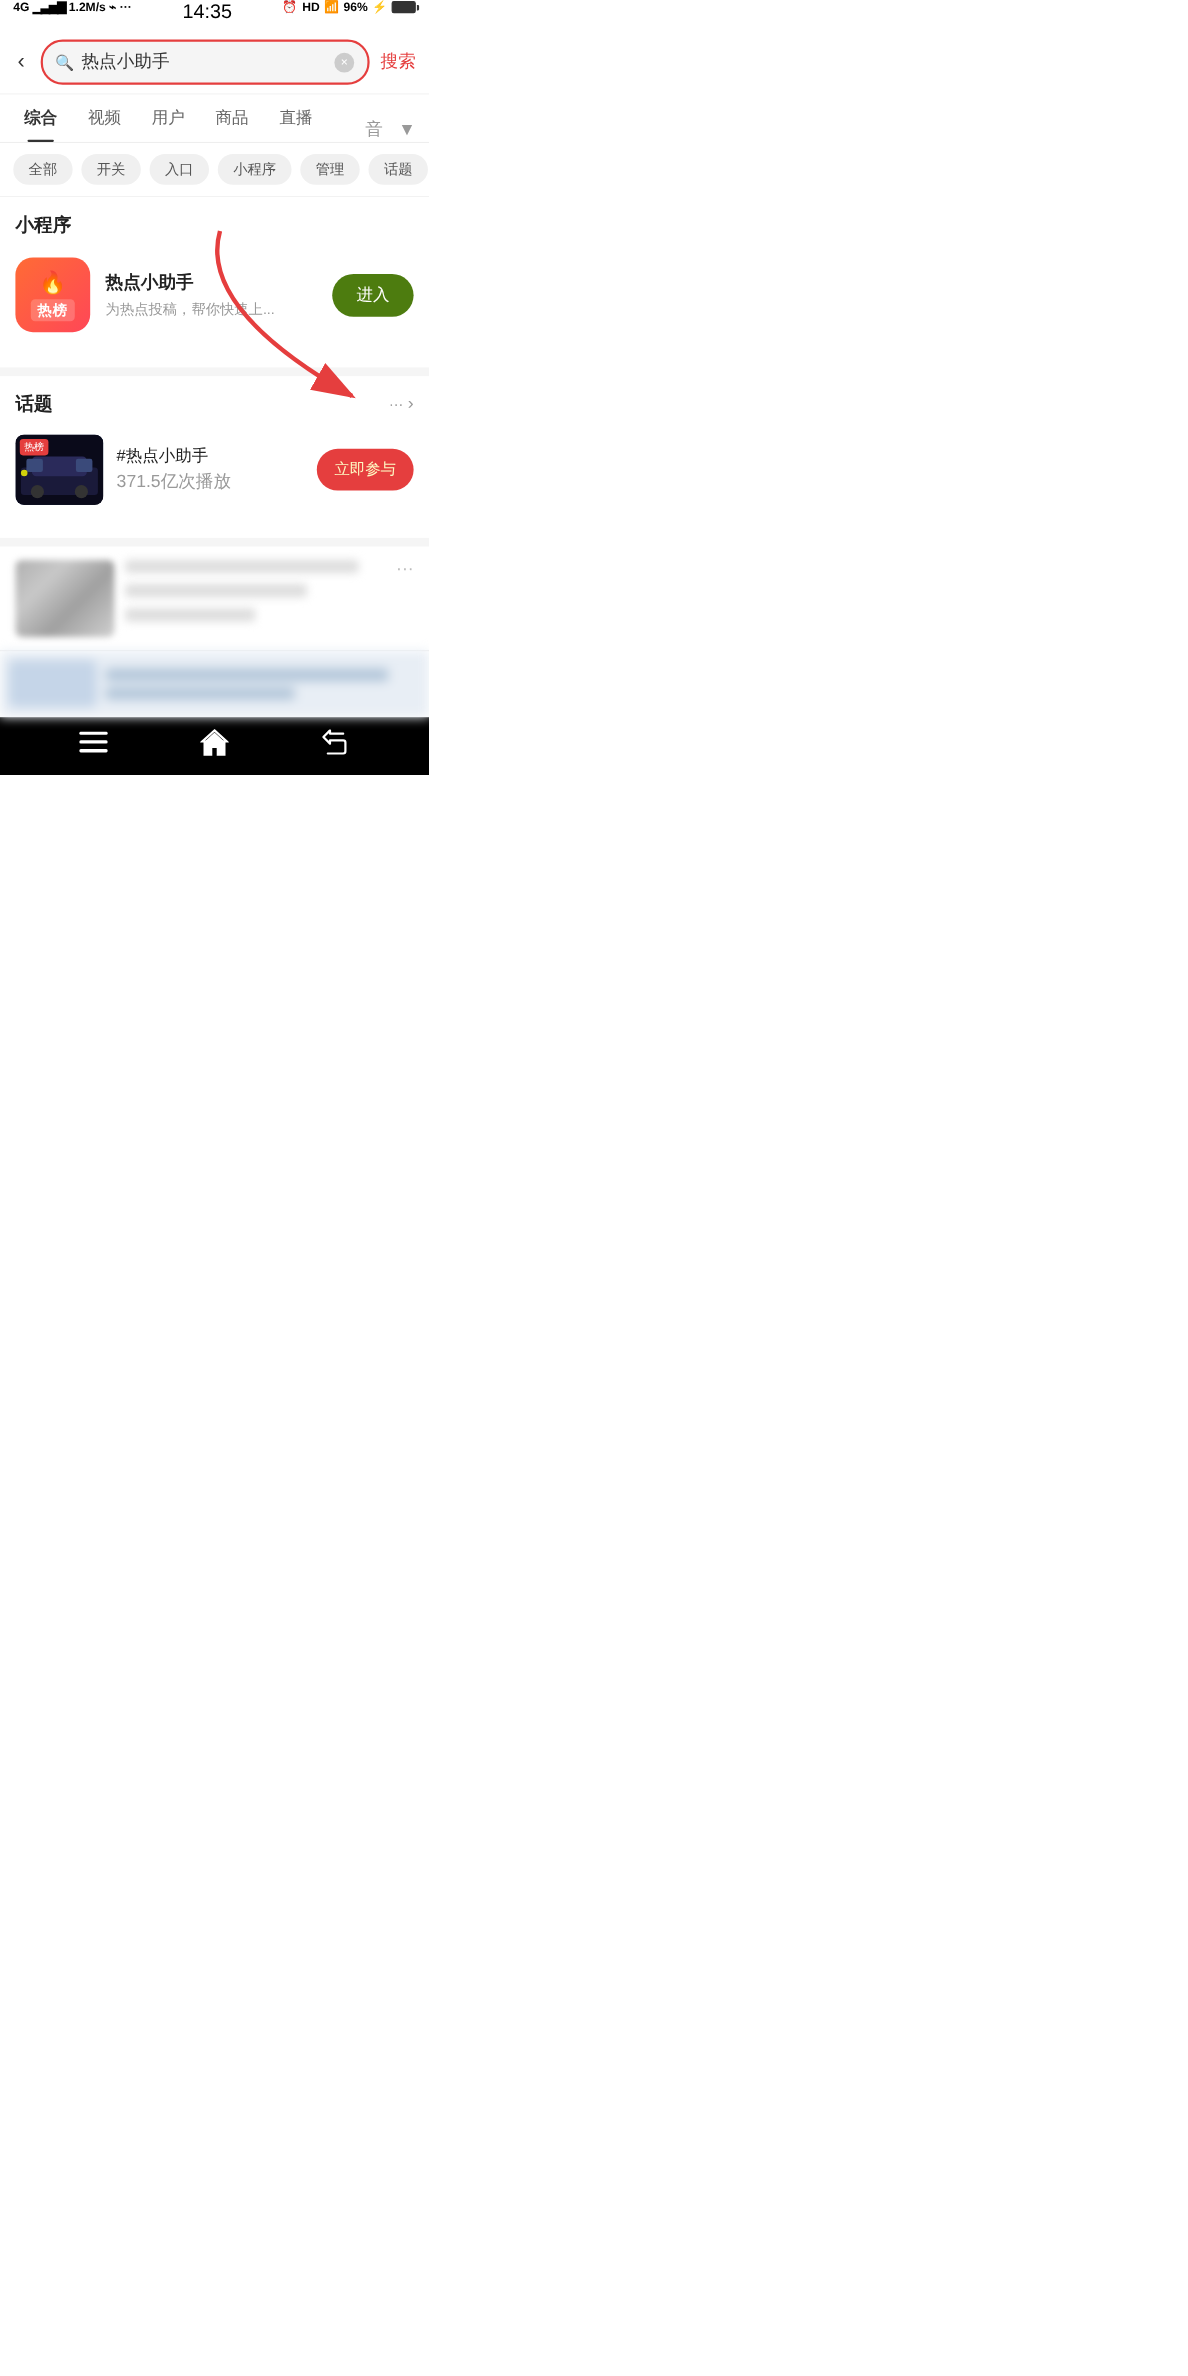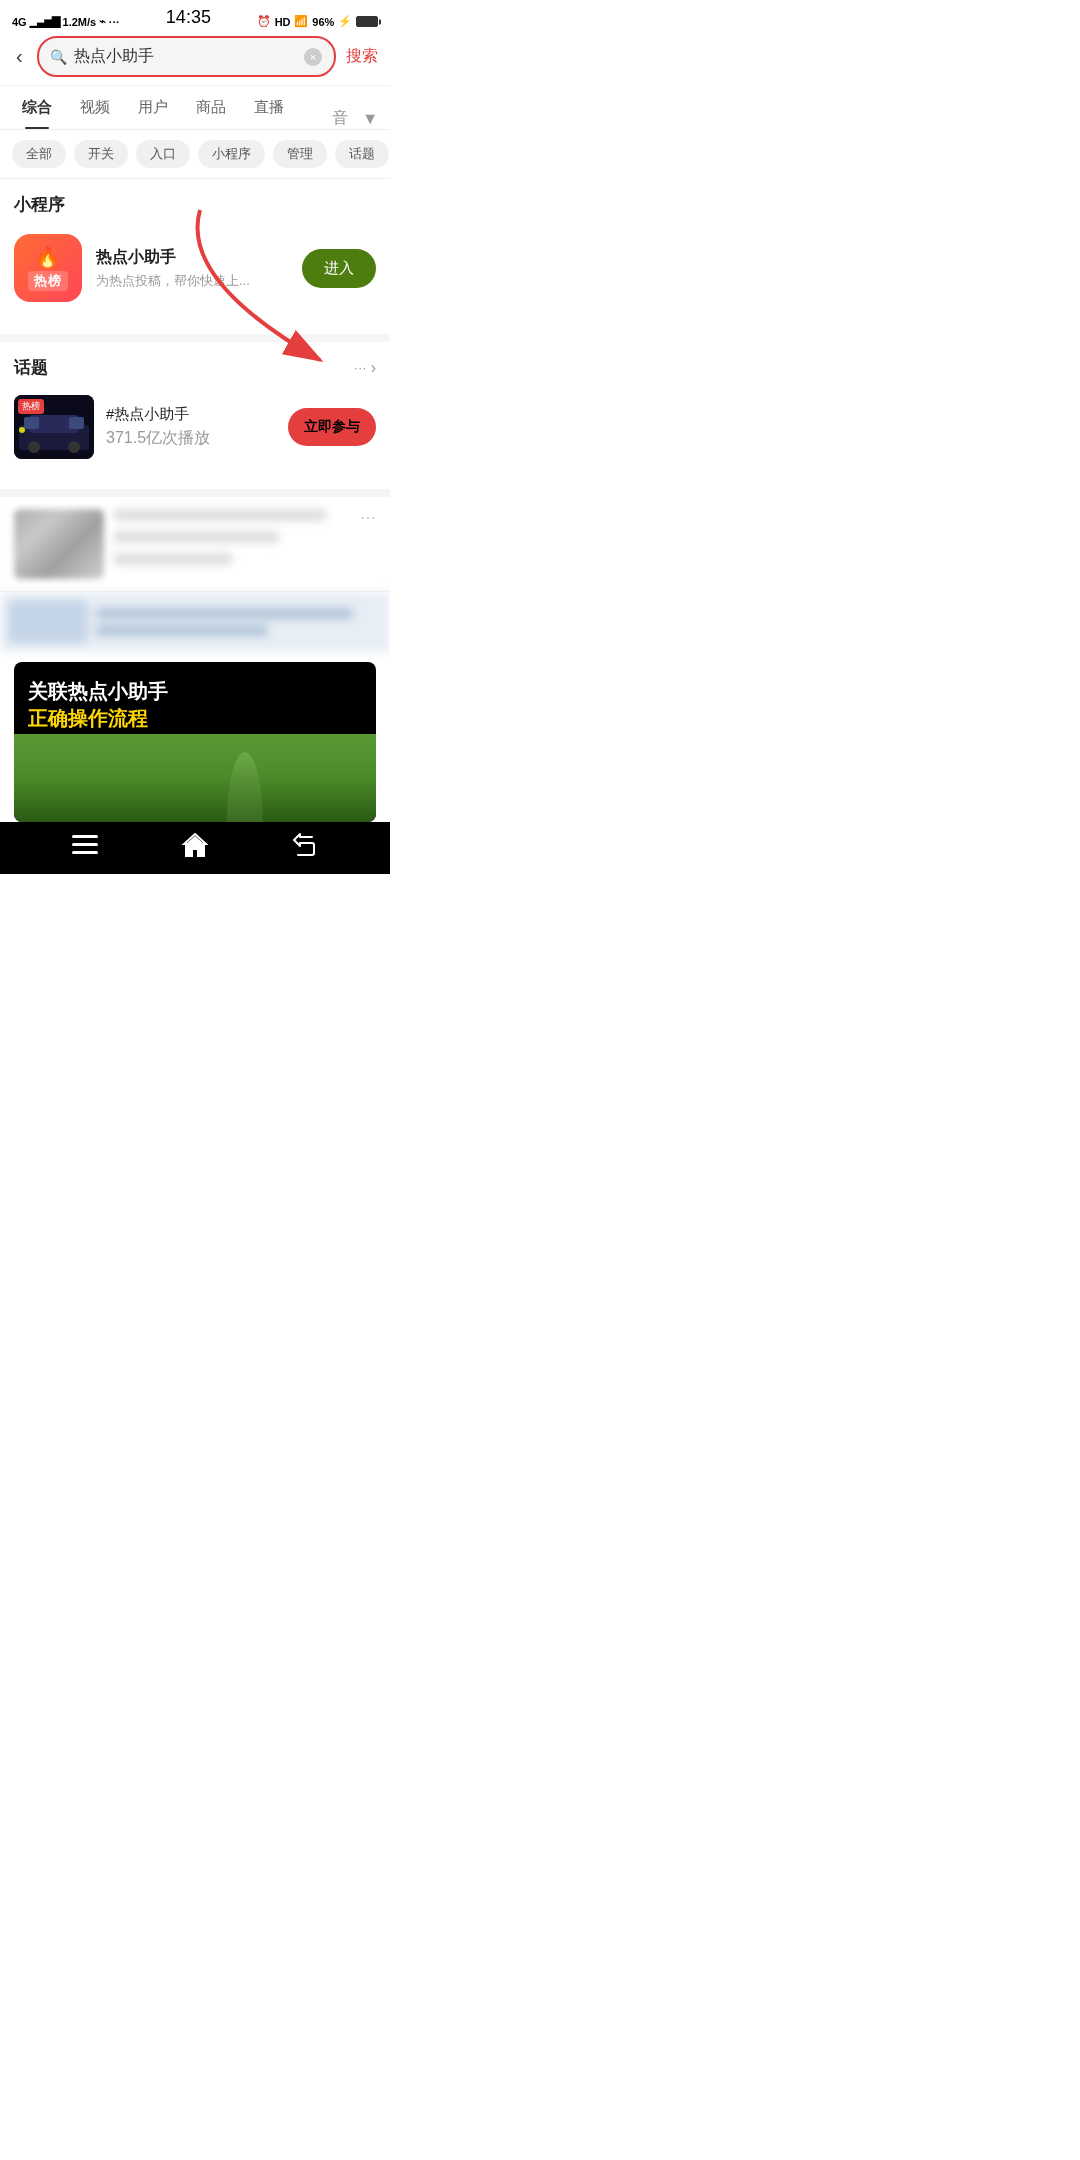--- a/index.html
+++ b/index.html
@@ -12,21 +12,21 @@
       background: #fff;
       overflow-x: hidden;
       position: relative;
     }
 
     
     .status-bar {
       background: #fff;
       height: 28px;
       display: flex;
-      align-items: flex-end;
+      align-items: flex-start;
       justify-content: space-between;
       padding: 0 12px;
       font-size: 12px;
       font-weight: 600;
     }
     .status-left { display: flex; align-items: center; gap: 3px; font-size: 11px; }
     .status-center { font-size: 18px; font-weight: 400; }
     .status-right { display: flex; align-items: center; gap: 4px; font-size: 11px; }
     .battery-icon {
       display: inline-block;
@@ -258,26 +258,26 @@
       position: absolute; top: 4px; left: 4px;
       background: #e53e3e; color: #fff;
       font-size: 9px; padding: 1px 4px;
       border-radius: 3px;
     }
     .topic-info { flex: 1; }
     .topic-name { font-size: 15px; font-weight: 500; color: #222; margin-bottom: 4px; }
     .topic-plays { font-size: 16px; color: #999; }
     .participate-btn {
       background: #e53e3e;
-      color: #000000;
+      color: #fef9c3;
       border: none;
       border-radius: 20px;
       padding: 10px 16px;
       font-size: 14px;
-      font-weight: 700;
+      font-weight: 400;
       cursor: pointer;
       white-space: nowrap;
     }
 
     
     .divider { height: 8px; background: #f5f5f5; }
 
     
     .content-section { background: #fff; }
     .content-card {
@@ -497,35 +497,20 @@
   <div class="content-card" style="background: #e8eef5; padding: 0; height: 60px; overflow: hidden; filter: blur(5px);">
     <div style="display: flex; gap: 8px; padding: 8px; height: 100%;">
       <div style="width: 80px; background: #c5d5e8; border-radius: 6px;"></div>
       <div style="flex: 1; display: flex; flex-direction: column; gap: 6px; padding-top: 8px;">
         <div style="height: 11px; background: #b0c4d8; border-radius: 3px; width: 90%;"></div>
         <div style="height: 11px; background: #b0c4d8; border-radius: 3px; width: 60%;"></div>
       </div>
     </div>
   </div>
 
-  <div class="video-card">
-    <div class="video-thumb-wide">
-
-      <div style="position: absolute; width: 100%; height: 100%; background: #000;"></div>
-
-      <div style="position: absolute; bottom: 0; left: 0; right: 0; height: 55%; background: linear-gradient(to top, #2a5a15, #4a8a28, #5a9a35);"></div>
-
-      <div style="position: absolute; bottom: 0; right: 30%; width: 45px; height: 70px; background: linear-gradient(to top, #3a6a20, #6aaa45); border-radius: 50% 50% 0 0; clip-path: ellipse(40% 100% at 50% 100%);"></div>
-
-      <div style="position: absolute; top: 16px; left: 14px;">
-        <span class="video-title-line1">关联热点小助手</span>
-        <span class="video-title-line2">正确操作流程</span>
-      </div>
-    </div>
-  </div>
 </div>
 
 <div class="bottom-nav">
   <div class="nav-icon">
     <svg width="26" height="20" viewBox="0 0 26 20" fill="white" xmlns="http://www.w3.org/2000/svg">
       <rect y="0" width="26" height="3" rx="1.5"></rect>
       <rect y="8" width="26" height="3" rx="1.5"></rect>
       <rect y="16" width="26" height="3" rx="1.5"></rect>
     </svg>
   </div>

